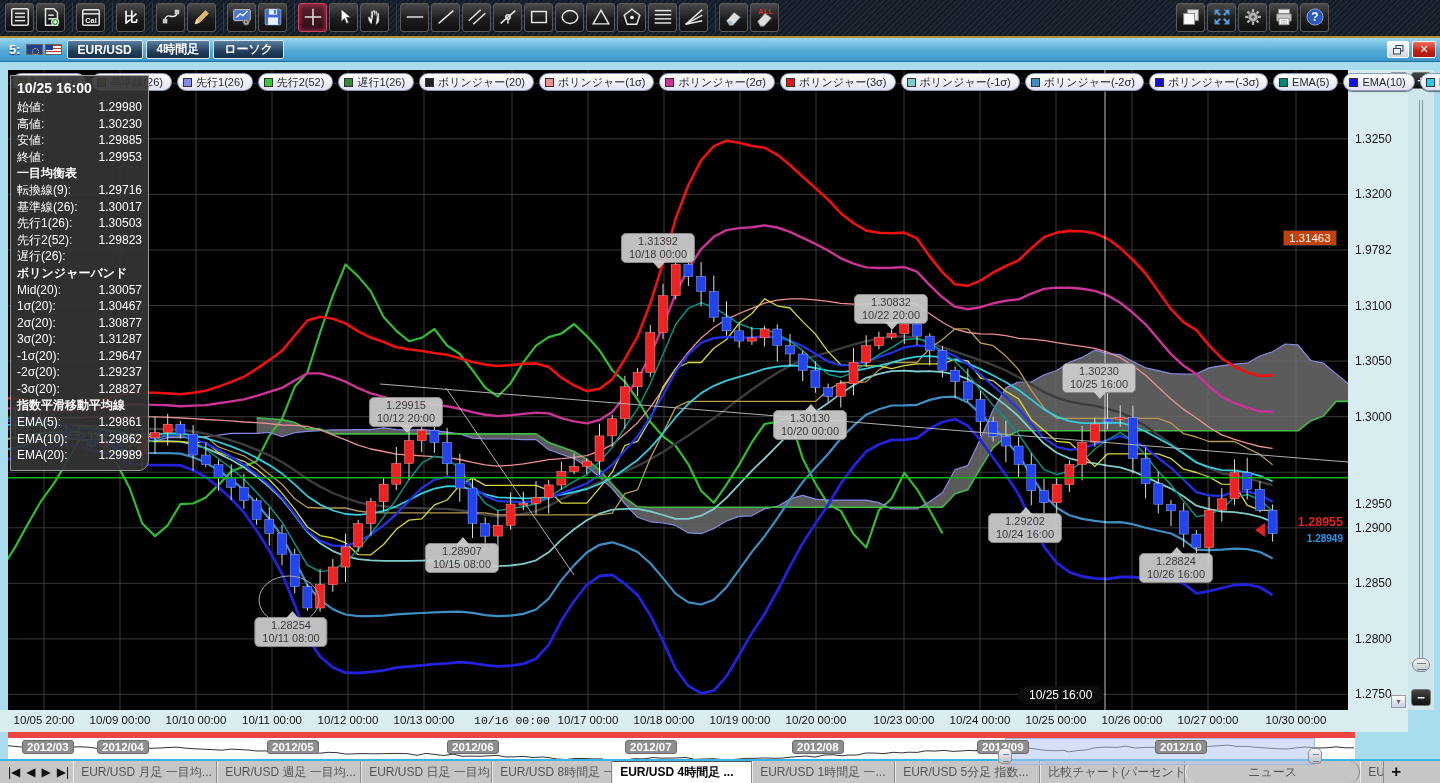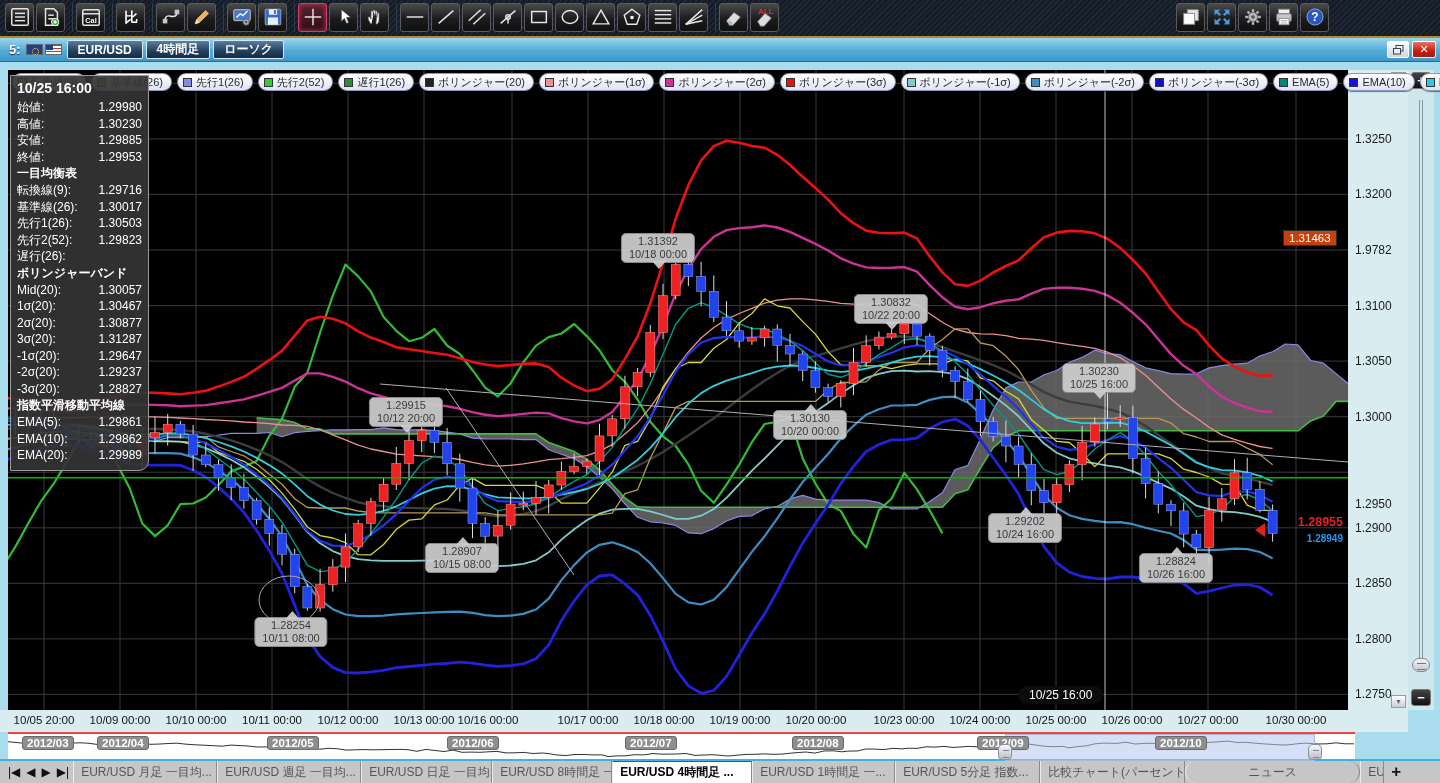--- a/index.html
+++ b/index.html
@@ -93,21 +93,21 @@
     background:linear-gradient(#f4f4f4,#c2c8ce); border:1px solid #889; }
   .sc-handle::after { content:""; position:absolute; left:4px; top:4px; width:9px; height:5px;
     border-top:1px solid #778; border-bottom:1px solid #778; }
 
   
   .date-strip { position:absolute; left:0; top:648px; width:1408px; height:22px; background:#d9edf0; }
   .dt-label { position:absolute; top:4px; transform:translateX(-50%); font-size:11.5px; color:#111; white-space:nowrap; }
 
   
   .navigator { position:absolute; left:8px; top:670px; width:1347px; height:27px; background:#fff;
-    border-top:2px solid #ef4444; }
+    border-top:6px solid #ef4444; }
   .nav-month { position:absolute; top:2px; background:#8e8e8e; color:#fff; font-size:11.5px; font-weight:bold;
     padding:0 4px; border-radius:3px; border:1px solid #6a6a6a; z-index:3; }
   .nav-sel { position:absolute; top:0; height:27px; background:rgba(178,198,238,.55);
     border:1px solid #aab8d8; z-index:2; }
   .nav-handle { position:absolute; top:10px; width:14px; height:16px; border-radius:5px 5px 4px 4px;
     background:linear-gradient(#f8f8f8,#b8bec6); border:1px solid #88909a; z-index:4; }
   .nav-handle::after { content:""; position:absolute; left:3.5px; top:5px; width:6px; height:6px;
     border-top:1px solid #789; border-bottom:1px solid #789; }
 
   
@@ -836,21 +836,21 @@
       <div class="sc-zoom" style="top:619px;">−</div>
     </div>
 
     <div class="date-strip" id="date-strip">
         <div class="dt-label" style="left: 44px;">10/05 20:00</div>
         <div class="dt-label" style="left: 120px;">10/09 00:00</div>
         <div class="dt-label" style="left: 196px;">10/10 00:00</div>
         <div class="dt-label" style="left: 272px;">10/11 00:00</div>
         <div class="dt-label" style="left: 348px;">10/12 00:00</div>
         <div class="dt-label" style="left: 424px;">10/13 00:00</div>
-        <div class="dt-label" style="left: 488px;">10/16 00:00</div>
+        <div class="dt-label" style="left: 512px; font-family: Liberation Mono, monospace;">10/16 00:00</div>
         <div class="dt-label" style="left: 588px;">10/17 00:00</div>
         <div class="dt-label" style="left: 664px;">10/18 00:00</div>
         <div class="dt-label" style="left: 740px;">10/19 00:00</div>
         <div class="dt-label" style="left: 816px;">10/20 00:00</div>
         <div class="dt-label" style="left: 904px;">10/23 00:00</div>
         <div class="dt-label" style="left: 980px;">10/24 00:00</div>
         <div class="dt-label" style="left: 1056px;">10/25 00:00</div>
         <div class="dt-label" style="left: 1132px;">10/26 00:00</div>
         <div class="dt-label" style="left: 1208px;">10/27 00:00</div>
         <div class="dt-label" style="left: 1296px;">10/30 00:00</div>

